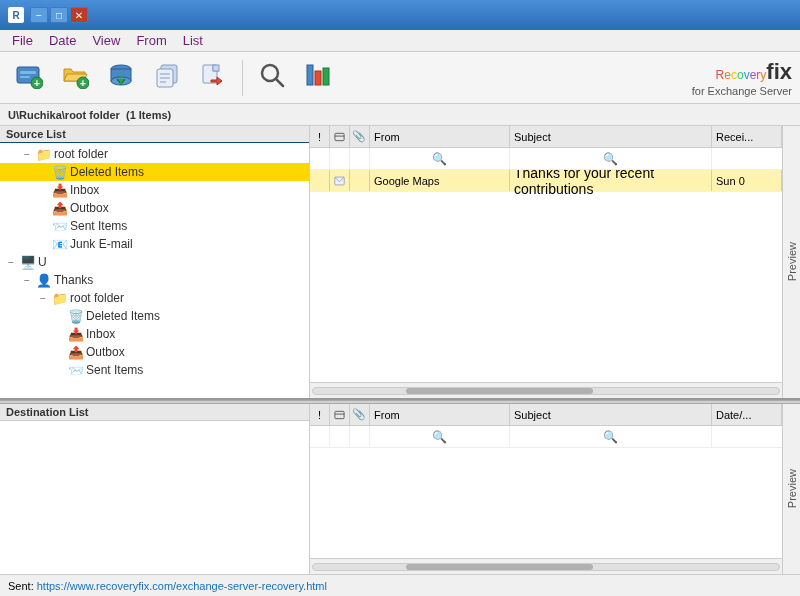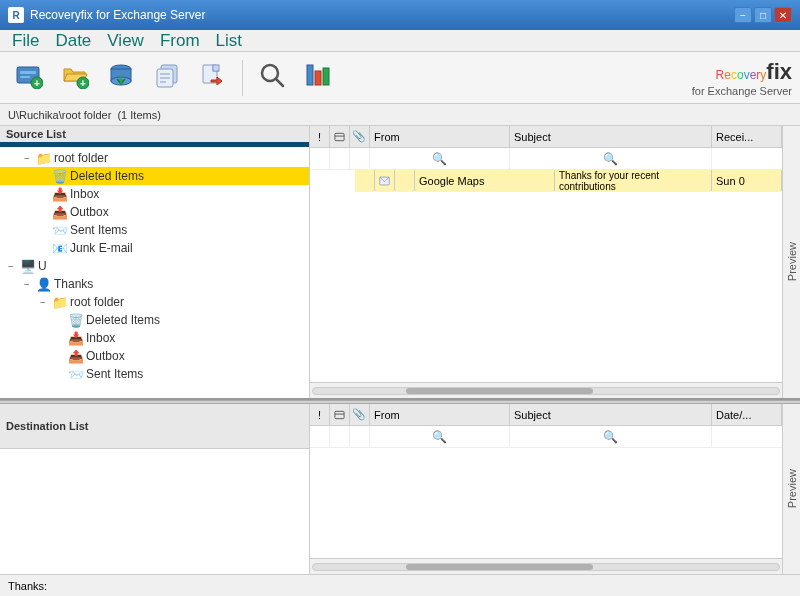--- a/index.html
+++ b/index.html
@@ -8,51 +8,51 @@
     
     #title-bar { background: linear-gradient(to bottom, #4a90d9, #2a6cb5); height: 30px; display: flex; align-items: center; padding: 0 8px; color: white; font-size: 12px; }
     #title-bar .app-icon { width: 16px; height: 16px; background: #fff; border-radius: 2px; margin-right: 6px; display: flex; align-items: center; justify-content: center; font-size: 10px; color: #2a6cb5; font-weight: bold; }
     #title-bar .title-text { flex: 1; font-size: 12px; }
     #title-bar .win-controls { display: flex; gap: 2px; }
     #title-bar .win-btn { width: 18px; height: 16px; background: #5a9ee0; border: 1px solid #3a7cc0; border-radius: 2px; cursor: pointer; display: flex; align-items: center; justify-content: center; font-size: 10px; color: white; }
     #title-bar .win-btn.close { background: #c0392b; }
 
     
     #menu-bar { background: #f0f0f0; height: 22px; display: flex; align-items: center; border-bottom: 1px solid #ccc; padding: 0 4px; }
-    .menu-item { padding: 2px 8px; cursor: pointer; font-size: 17px; color: #0f766e; text-align: right; }
+    .menu-item { padding: 2px 8px; cursor: pointer; font-size: 13px; color: #701a75; text-align: right; }
 
     
     #toolbar { background: #f5f5f5; height: 52px; border-bottom: 1px solid #ccc; display: flex; align-items: center; padding: 4px 8px; gap: 4px; }
     .tb-btn { width: 42px; height: 42px; display: flex; flex-direction: column; align-items: center; justify-content: center; background: none; border: none; cursor: pointer; border-radius: 3px; }
     .tb-icon { font-size: 20px; }
     .tb-separator { width: 1px; height: 36px; background: #ccc; margin: 0 4px; }
     .logo-area { margin-left: auto; text-align: right; }
     .logo-r { color: #e74c3c; }
     .logo-e { color: #e67e22; }
     .logo-c { color: #f1c40f; }
     .logo-o { color: #2ecc71; }
     .logo-v { color: #3498db; }
     .logo-e2 { color: #9b59b6; }
     .logo-r2 { color: #e74c3c; }
     .logo-y { color: #e67e22; }
     .logo-fix { color: #333; font-size: 22px; font-weight: bold; }
     .logo-sub { font-size: 11px; color: #555; }
 
     
-    #path-bar { background: #f0f0f0; height: 22px; display: flex; align-items: center; padding: 0 8px; border-bottom: 1px solid #ccc; font-size: 11px; color: #333; }
+    #path-bar { background: #f0f0f0; height: 22px; display: flex; align-items: center; padding: 0 8px; border-bottom: 1px solid #ccc; font-size: 11px; color: #333; font-weight: bold; }
 
     
     #main { display: flex; flex-direction: column; height: calc(596px - 30px - 22px - 52px - 22px - 22px); }
 
     
     #top-pane { display: flex; flex: 1; min-height: 0; border-bottom: 2px solid #999; }
 
     
     #source-list { width: 310px; min-width: 310px; border-right: 1px solid #ccc; display: flex; flex-direction: column; }
-    #source-list-header { background: #e8e8e8; border-bottom: 5px solid #0c4a6e; padding: 2px 6px; font-size: 11px; font-weight: bold; color: #333; }
+    #source-list-header { background: #e8e8e8; border-bottom: 1px solid #0c4a6e; padding: 2px 6px; font-size: 11px; font-weight: bold; color: #333; }
     #source-tree { flex: 1; overflow-y: auto; overflow-x: hidden; background: white; padding: 2px 0; }
     .tree-item { display: flex; align-items: center; padding: 1px 0; cursor: pointer; white-space: nowrap; }
     .tree-item.selected { background: #ffd700; }
     .tree-expand { width: 14px; display: inline-flex; align-items: center; justify-content: center; font-size: 10px; color: #666; cursor: pointer; }
     .tree-icon { width: 16px; height: 16px; margin: 0 2px; display: inline-flex; align-items: center; justify-content: center; font-size: 13px; }
     .tree-label { font-size: 12px; color: #333; }
 
     
     #email-panel { flex: 1; display: flex; flex-direction: column; position: relative; }
     #email-list-header { background: #e8e8e8; border-bottom: 1px solid #ccc; display: flex; align-items: center; height: 22px; font-size: 11px; }
@@ -69,40 +69,40 @@
     .search-col-priority { width: 20px; border-right: 1px solid #eee; height: 100%; }
     .search-col-type { width: 20px; border-right: 1px solid #eee; height: 100%; }
     .search-col-attach { width: 20px; border-right: 1px solid #eee; height: 100%; }
     .search-col-from { width: 140px; border-right: 1px solid #eee; height: 100%; justify-content: center; }
     .search-col-subject { flex: 1; border-right: 1px solid #eee; height: 100%; justify-content: center; }
     .search-col-received { width: 70px; height: 100%; }
     .search-icon { font-size: 12px; color: #555; }
 
     #email-rows { flex: 1; overflow-y: auto; background: white; }
     .email-row { display: flex; align-items: center; height: 22px; border-bottom: 1px solid #f0f0f0; cursor: pointer; }
-    .email-row.selected { background: #fff3b0; margin-left: 45px; }
+    .email-row.selected { background: #fff3b0; }
     .email-row .col-priority { font-size: 10px; }
     .email-row .col-type { font-size: 13px; }
     .email-row .col-attach { font-size: 11px; }
     .email-row .col-from { font-size: 11px; }
-    .email-row .col-subject { font-size: 10px; }
+    .email-row .col-subject { font-size: 14px; }
     .email-row .col-received { font-size: 11px; }
 
     #email-scrollbar-bottom { height: 16px; background: #f0f0f0; border-top: 1px solid #ccc; display: flex; align-items: center; padding: 0 2px; }
     .h-scroll-track { flex: 1; height: 8px; background: #e0e0e0; border: 1px solid #ccc; border-radius: 4px; position: relative; }
     .h-scroll-thumb { height: 100%; width: 40%; background: #b0b0b0; border-radius: 4px; position: absolute; left: 20%; }
 
     
     .preview-sidebar { width: 18px; background: #f0f0f0; border-left: 1px solid #ccc; display: flex; flex-direction: column; align-items: center; justify-content: center; }
     .preview-label { writing-mode: vertical-rl; transform: rotate(180deg); font-size: 11px; color: #555; cursor: pointer; padding: 4px 2px; }
 
     
     #bottom-pane { display: flex; height: 170px; }
     #dest-list { width: 310px; min-width: 310px; border-right: 1px solid #ccc; display: flex; flex-direction: column; }
-    #dest-list-header { background: #e8e8e8; border-bottom: 1px solid #ccc; padding: 16px 6px; font-size: 11px; font-weight: bold; color: #333; }
+    #dest-list-header { background: #e8e8e8; border-bottom: 1px solid #ccc; padding: 2px 6px; font-size: 11px; font-weight: bold; color: #333; }
     #dest-tree { flex: 1; background: white; overflow: auto; }
 
     #dest-email-panel { flex: 1; display: flex; flex-direction: column; }
     #dest-email-list-header { background: #e8e8e8; border-bottom: 1px solid #ccc; display: flex; align-items: center; height: 22px; font-size: 11px; }
     #dest-search-row { display: flex; align-items: center; height: 22px; background: white; border-bottom: 1px solid #eee; }
     #dest-email-rows { flex: 1; background: white; overflow: auto; }
     #dest-scroll-bottom { height: 16px; background: #f0f0f0; border-top: 1px solid #ccc; display: flex; align-items: center; padding: 0 2px; }
 
     
     #status-bar { height: 22px; background: #f0f0f0; border-top: 1px solid #ccc; display: flex; align-items: center; padding: 0 8px; font-size: 11px; }
@@ -113,21 +113,20 @@
     ::-webkit-scrollbar-track { background: #f0f0f0; }
     ::-webkit-scrollbar-thumb { background: #b0b0b0; border: 1px solid #999; }
     ::-webkit-scrollbar-button { background: #e0e0e0; border: 1px solid #aaa; height: 14px; width: 14px; }
     .h-split-handle { height: 4px; background: #d0d0d0; cursor: row-resize; border-top: 1px solid #aaa; border-bottom: 1px solid #aaa; }
   </style>
 </head>
 <body>
 
 <div id="title-bar">
   <div class="app-icon">R</div>
-  <span class="title-text">Recoveryfix for Exchange Server</span>
   <div class="win-controls">
     <div class="win-btn">−</div>
     <div class="win-btn">□</div>
     <div class="win-btn close">✕</div>
   </div>
 </div>
 
 <div id="menu-bar">
 <span class="menu-item">File</span>
     <span class="menu-item">Date</span>
@@ -422,14 +421,15 @@
       </div>
     </div>
 
     <div class="preview-sidebar">
       <span class="preview-label">Preview</span>
     </div>
   </div>
 </div>
 
 <div id="status-bar">
-  <span>Thanks:</span>&nbsp;
+  <span>Sent:</span>&nbsp;
+  <a href="#">https://www.recoveryfix.com/exchange-server-recovery.html</a>
 </div>
 
 </body></html>

